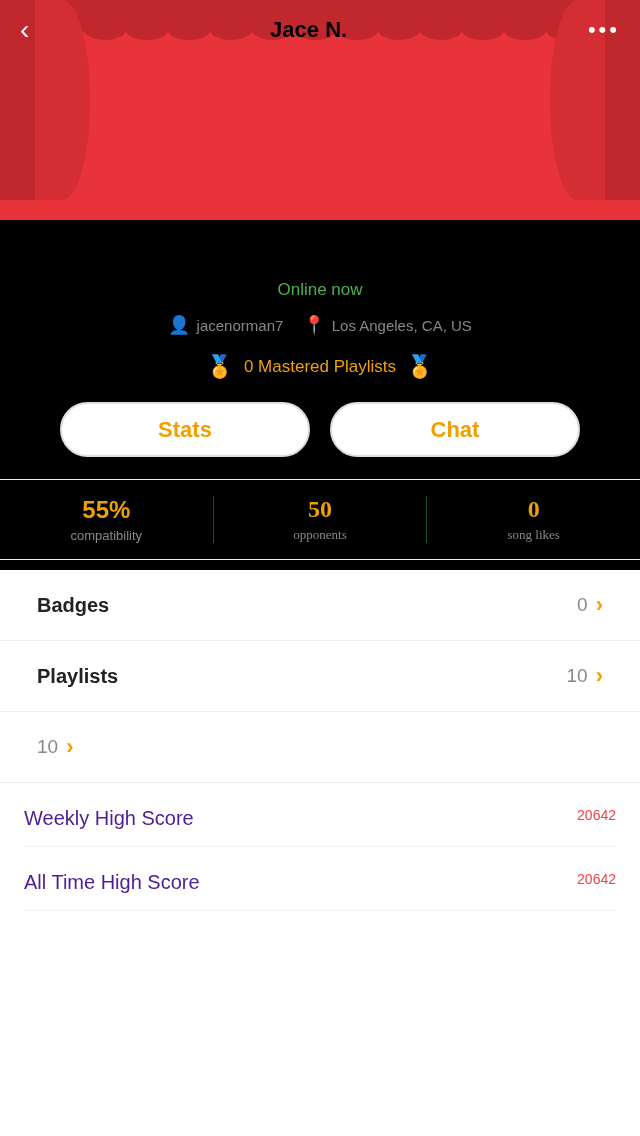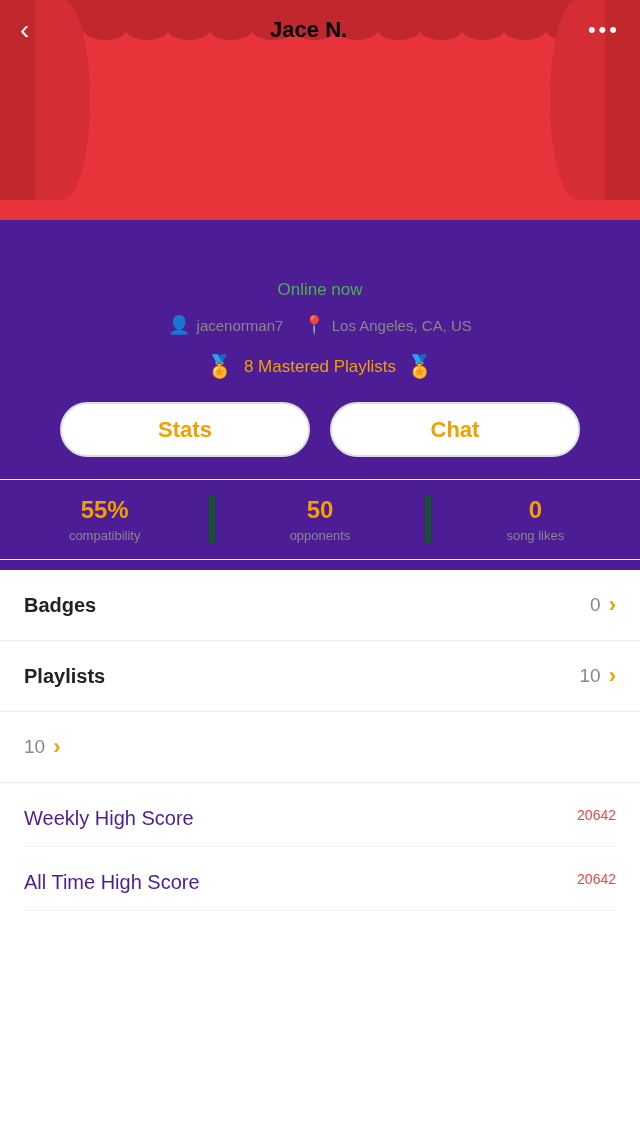--- a/index.html
+++ b/index.html
@@ -158,21 +158,21 @@
       font-weight: 700;
       padding: 5px 30px;
       clip-path: polygon(8% 0%, 92% 0%, 100% 100%, 0% 100%);
       white-space: nowrap;
       z-index: 20;
       letter-spacing: 1px;
     }
 
     
     .profile-info {
-      background: #4c1d95;
+      background: #000000;
       padding-top: 60px;
       display: flex;
       flex-direction: column;
       align-items: center;
       padding-bottom: 10px;
     }
     .online-status {
       color: #4caf50;
       font-size: 17px;
       font-weight: 500;
@@ -245,41 +245,42 @@
       margin-bottom: 0;
     }
     .stat-item {
       flex: 1;
       display: flex;
       flex-direction: column;
       align-items: center;
       gap: 4px;
     }
     .stat-item + .stat-item {
-      border-left: 6px solid #14532d;
+      border-left: 1px solid #14532d;
+      font-family: Liberation Serif, serif;
     }
     .stat-value {
       color: #f0a000;
       font-size: 24px;
       font-weight: 700;
     }
     .stat-label {
       color: #888;
       font-size: 13px;
     }
 
     
     .list-section {
       width: 100%;
     }
     .list-row {
       display: flex;
       align-items: center;
       justify-content: space-between;
-      padding: 22px 24px;
+      padding: 22px 37px;
       border-bottom: 1px solid #eee;
       cursor: pointer;
     }
     .list-row-label {
       font-size: 20px;
       font-weight: 700;
       color: #222;
     }
     .list-row-right {
       display: flex;
@@ -371,21 +372,21 @@
       <span>jacenorman7</span>
     </div>
     <div class="meta-item">
       <span class="meta-icon">📍</span>
       <span>Los Angeles, CA, US</span>
     </div>
   </div>
 
   <div class="mastered-row">
     <span class="laurel-icon">🏅</span>
-    <span>8 Mastered Playlists</span>
+    <span>0 Mastered Playlists</span>
     <span class="laurel-icon">🏅</span>
   </div>
 
   <div class="action-buttons">
     <button class="action-btn">Stats</button>
     <button class="action-btn">Chat</button>
   </div>
 
   <div class="stats-row">
     <div class="stat-item">

